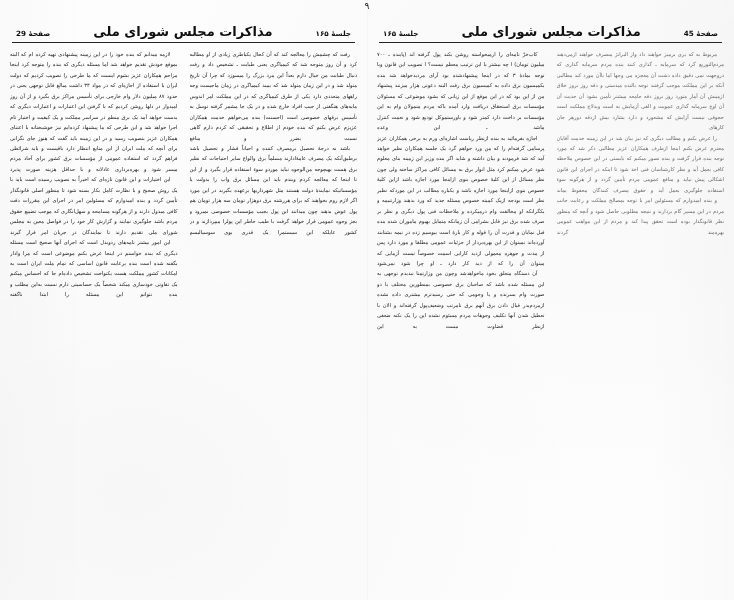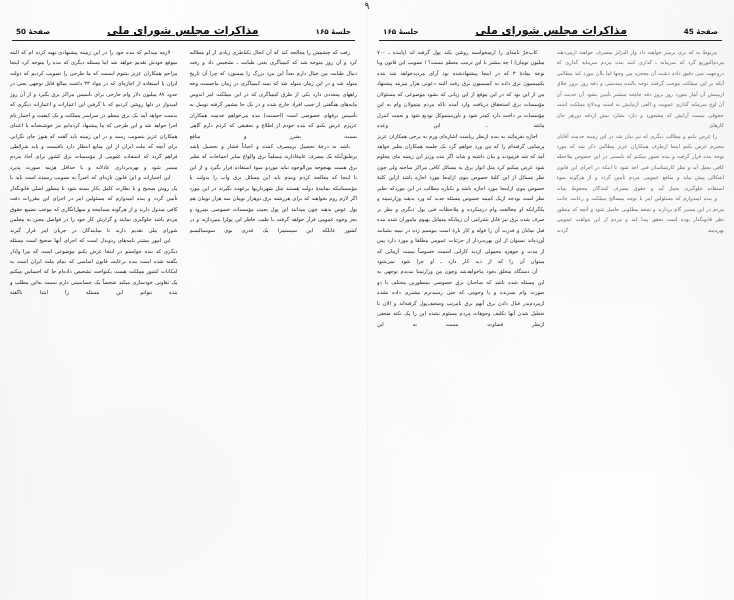--- a/index.html
+++ b/index.html
@@ -46,21 +46,21 @@
     display:flex;flex-direction:row;align-items:baseline;
     justify-content:space-between;
     direction:rtl;
     font-size:7.2px;
     letter-spacing:0.2px;
     padding:0 6px 2.5px 6px;
     color:#101010;
     font-weight:700;
   }
   .hdr .t{white-space:nowrap;}
-  .hdr .center{font-size:11px;text-decoration:underline;}
+  .hdr .center{font-size:13px;}
   .rule{
     height:1.4px;background:#111;
     margin:0 2px 6px 2px;
     opacity:.92;
   }
   .cols{
     display:flex;flex-direction:row;
     gap:12px;
     height:520px;
     direction:rtl;
@@ -96,21 +96,21 @@
 
 <div class="topmark">۹</div>
 
 <div class="spread">
 
   <div class="page left">
     <div class="page-inner">
       <div class="hdr">
         <span class="t">جلسهٔ ۱۶۵</span>
         <span class="t center">مذاکرات مجلس شورای ملی</span>
-        <span class="t">صفحهٔ 50</span>
+        <span class="t">صفحهٔ 29</span>
       </div>
       <div class="rule"></div>
       <div class="cols">
         <div class="col mid">
           <p class="ind">رفت که چشمش را معالجه کند که آن کحال یکباطری زیادی از او مطالبه کرد و آن روز متوجه شد که کیمیاگری یعنی طبابت ـ تشخیص داد و رفت دنبال طبابت من خیال دارم بعداً این مرد بزرگ را میسوزد که چرا آن تاریخ متولد شد و در این زمان متولد شد که ببیند کیمیاگری در زمان ماجیست وجه راههای متعددی دارد یکی از طرق کیمیاگری که در این مملکت امر اندوس مایه‌های هنگفتی از جیب افراد خارج شده و در یک جا مشمر گرفته توسل به تأسیس برقهای خصوصی است (احسنت) بنده می‌خواهم خدمت همکاران عزیزم عرض بکنم که بنده خودم از اطلاع و تحقیقی که کردم دارم گاهی نسبت بضرر و منافع</p>
           <p class="ind">باشد نه درجهٔ تحصیل برمصرف کننده و احیاناً قشار و تحصیل باشد برطبق‌آنکه یک مصرف عامهٔ‌ادارند مسلماً برق والواع سایر احتیاجات که نظیر برق هست بهیچوجه من‌الوجوه نباید موردو سوء استفاده قرار بگیرد و از این تا اینجا که معالجه کردم وبندم باید این مسائل برق واب را بدولت یا مؤسساتیکه نمایندهٔ دولت هستند مثل شهرداریها برعهده بگیرند در این مورد اگر لازم روم بخواهند که برای هررشته برق دوهزار تومان سه هزار تومان هم پول عوض بدهند چون میدانند این پول بجیب مؤسسات خصوصی نمیرود و بجز وجوه عمومی قرار خواهد گرفت با طیب خاطر این پولرا میپردازند و در کشور عایلکه این سیستمرا یک قدری بوی سوسیالیسم</p>
         </div>
         <div class="col">
           <p class="ind">لازمه میدانم که بنده خود را در این زمینه پیشنهادی تهیه کرده ام که البته بموقع خودش تقدیم خواهد شد اما مسئله دیگری که بنده را متوجه کرد اینجا مزاحم همکاران عزیز بشوم اینست که ما طرحی را تصویب کردیم که دولت ایران با استفاده از اجازه‌ای که در مواد ۳۴ داشت مبالغ قابل توجهی یعنی در حدود ۸۷ میلیون دلار وام خارجی برای تأسیس مراکز برق بگیرد و از آن روز امیدوار در دلها روشن کردیم که با گرفتن این اعتبارات و اعتبارات دیگری که بدست خواهد آمد یک برق منظم در سراسر مملکت و یک کیفیت و اختیار تام اجرا خواهد شد و این طرحی که ما پیشنهاد کرده‌ایم نیز خوشبختانه با اعتنای همکاران عزیز بتصویب رسید و در این زمینه باید گفت که هنوز جای نگرانی برای آنچه که ملت ایران از این منابع انتظار دارد باقیست و باید شرائطی فراهم گردد که استفاده عمومی از مؤسسات برق کشور برای آحاد مردم میسر شود و بهره‌برداری عادلانه و با حداقل هزینه صورت پذیرد</p>
           <p class="ind">این اختیارات و این قانون تازه‌ای که اخیراً به تصویب رسیده است باید با یک روش صحیح و با نظارت کامل بکار بسته شود تا منظور اصلی قانونگذار تأمین گردد و بنده امیدوارم که مسئولین امر در اجرای این مقررات دقت کافی مبذول دارند و از هرگونه مسامحه و سهل‌انگاری که موجب تضییع حقوق مردم باشد جلوگیری نمایند و گزارش کار خود را در فواصل معین به مجلس شورای ملی تقدیم دارند تا نمایندگان در جریان امر قرار گیرند</p>

